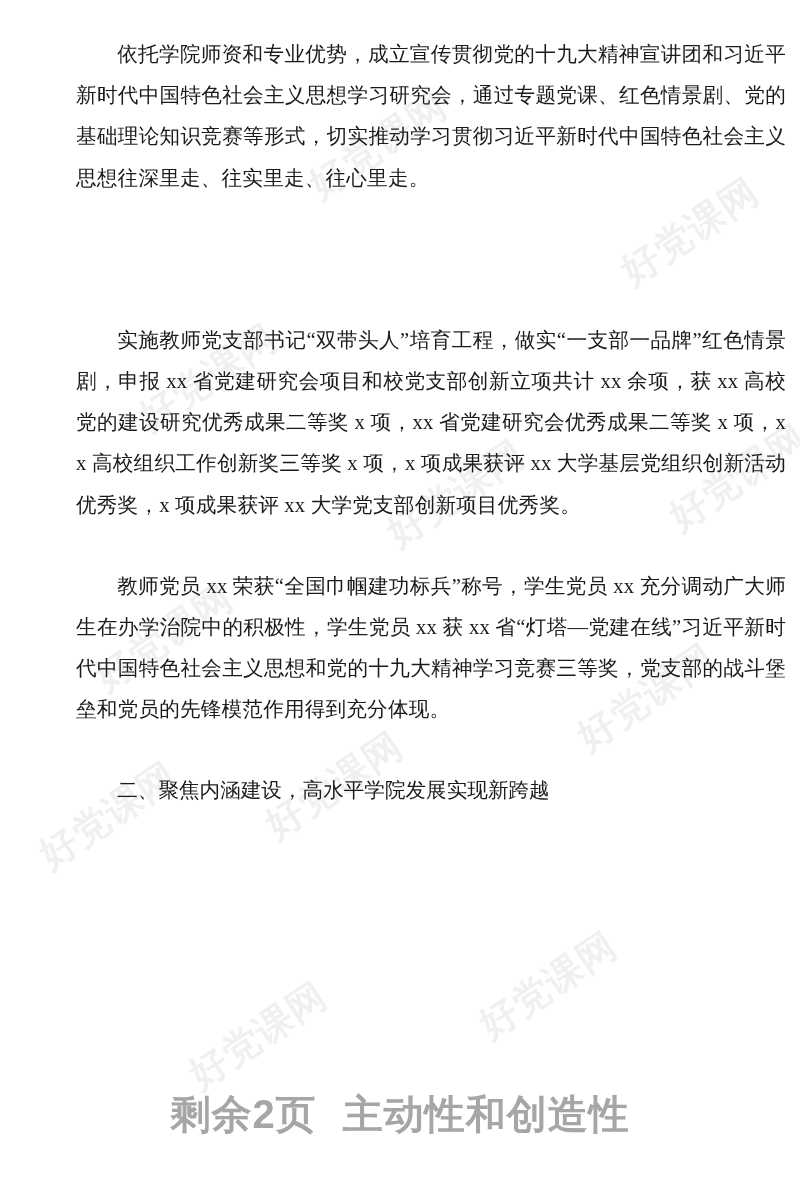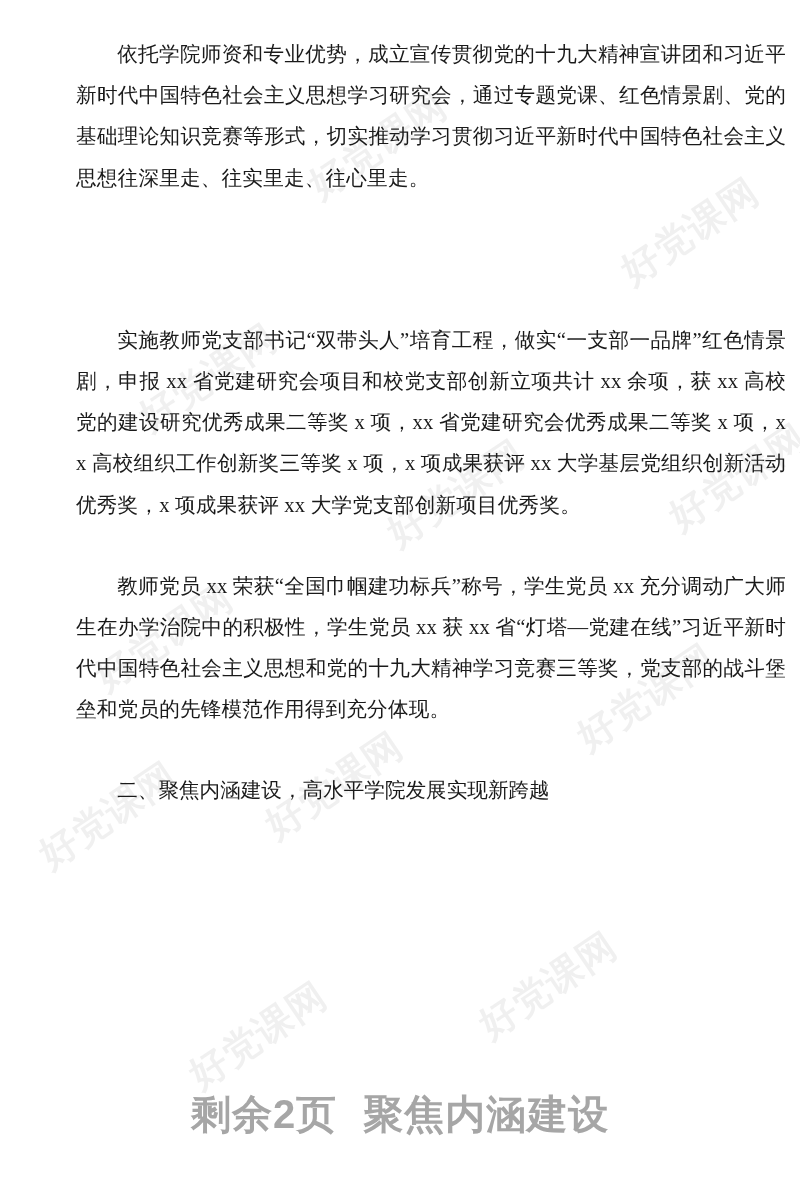--- a/index.html
+++ b/index.html
@@ -149,16 +149,16 @@
 
     <p class="doc-para">教师党员 xx 荣获“全国巾帼建功标兵”称号，学生党员 xx 充分调动广大师生在办学治院中的积极性，学生党员 xx 获 xx 省“灯塔—党建在线”习近平新时代中国特色社会主义思想和党的十九大精神学习竞赛三等奖，党支部的战斗堡垒和党员的先锋模范作用得到充分体现。</p>
 
     <div class="para-gap-sm"></div>
 
     <p class="doc-heading">二、聚焦内涵建设，高水平学院发展实现新跨越</p>
 
   </div>
 
   <div id="footer-notice">
-    <span>剩余2页</span><span class="gapspan"></span><span>聚焦内涵建设</span>
+    <span>剩余2页</span><span class="gapspan"></span><span>主动性和创造性</span>
   </div>
 
 </div>
 
 </body></html>

